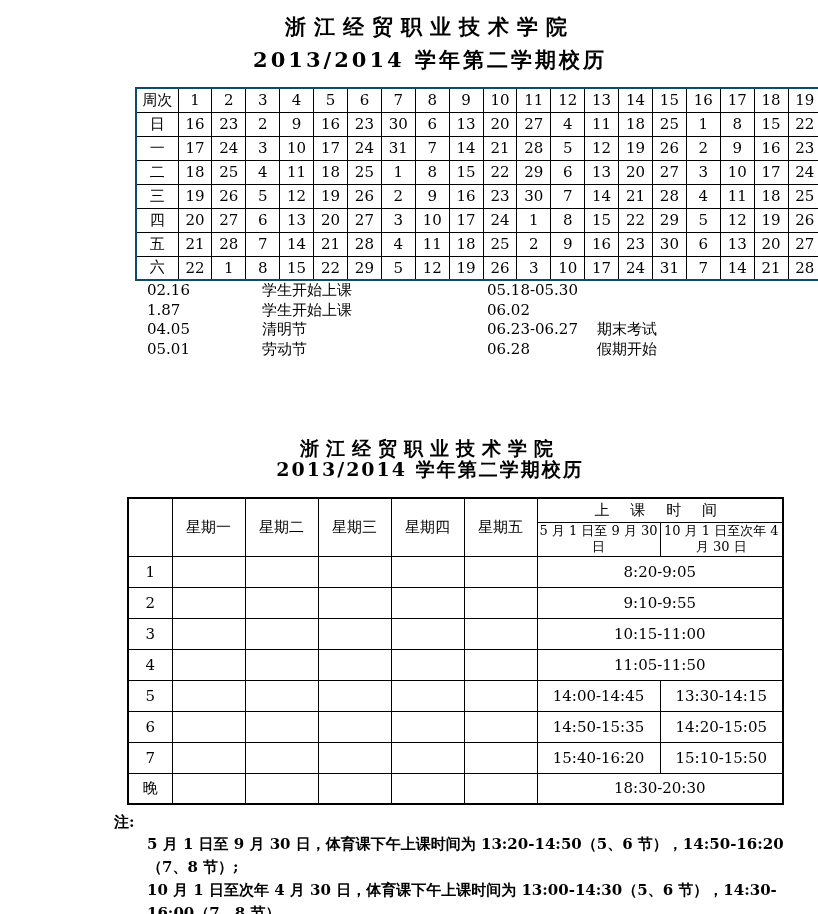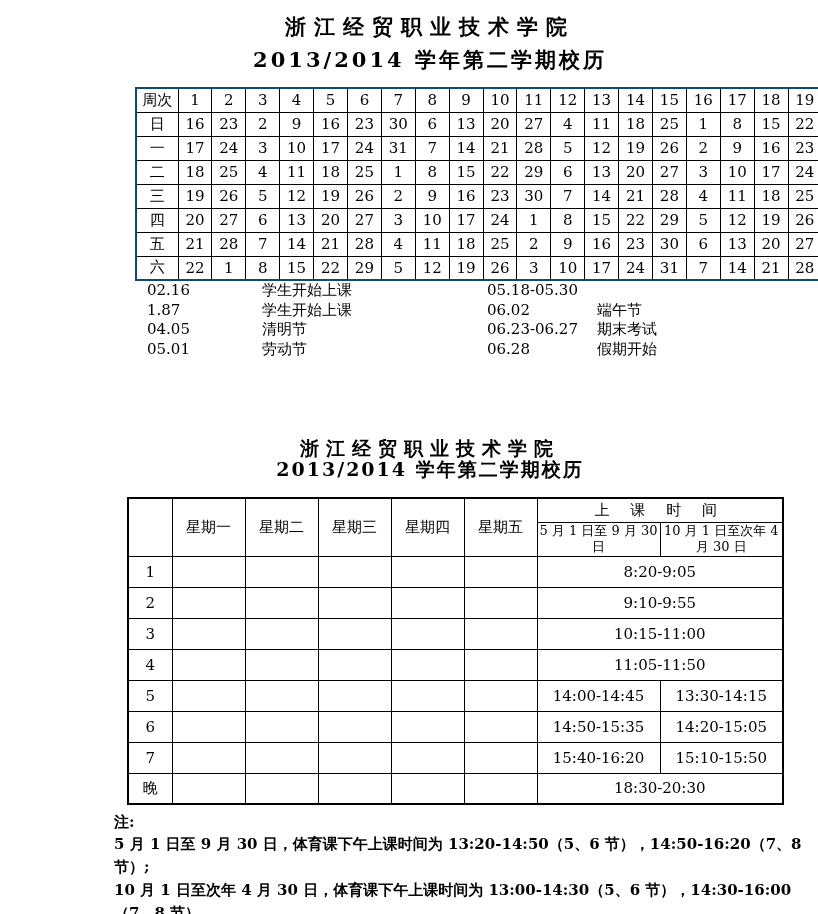--- a/index.html
+++ b/index.html
@@ -67,21 +67,21 @@
   table.sched tr.h1 { height:24px; }
   table.sched tr.h2 { height:34px; }
   table.sched tbody tr { height:31px; }
   table.sched .time-head { letter-spacing:8px; }
   table.sched .sub-period { font-size:13px; line-height:1.2; }
   table.sched td.time { font-weight:normal; }
 
   
   .footnotes { margin-top:6px; margin-left:72px; font-weight:bold; font-size:15px; }
   .footnotes .fn-label { line-height:22px; }
-  .footnotes .fn-line { line-height:23px; }
+  .footnotes .fn-line { margin-left:33px; line-height:23px; }
 </style>
 </head>
 <body>
 
 <div class="page">
 
   <div class="title1">浙江经贸职业技术学院</div>
   <div class="title2">2013/2014 学年第二学期校历</div>
 
   <table class="cal">
@@ -268,21 +268,20 @@
   <div class="events" id="events">
       <div class="event-row">
         <span class="e-date">02.16</span>
         <span class="e-name">学生开始上课</span>
         <span class="e-date2">05.18-05.30</span>
       </div>
       <div class="event-row">
         <span class="e-date">1.87</span>
         <span class="e-name">学生开始上课</span>
         <span class="e-date2">06.02</span>
-        <span class="e-name2">端午节</span>
       </div>
       <div class="event-row">
         <span class="e-date">04.05</span>
         <span class="e-name">清明节</span>
         <span class="e-date2">06.23-06.27</span>
         <span class="e-name2">期末考试</span>
       </div>
       <div class="event-row">
         <span class="e-date">05.01</span>
         <span class="e-name">劳动节</span>

